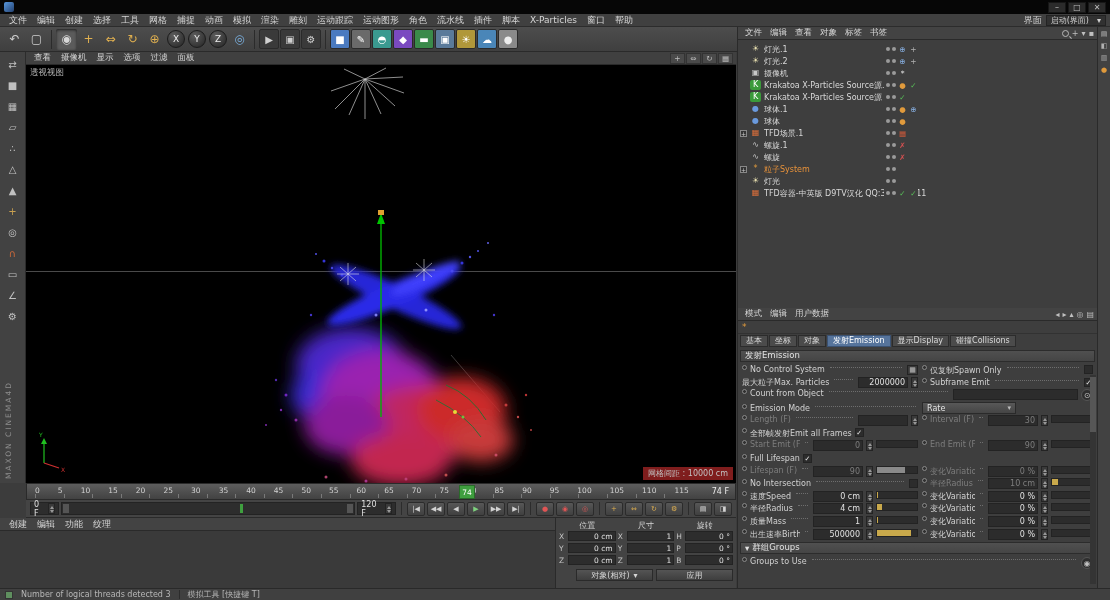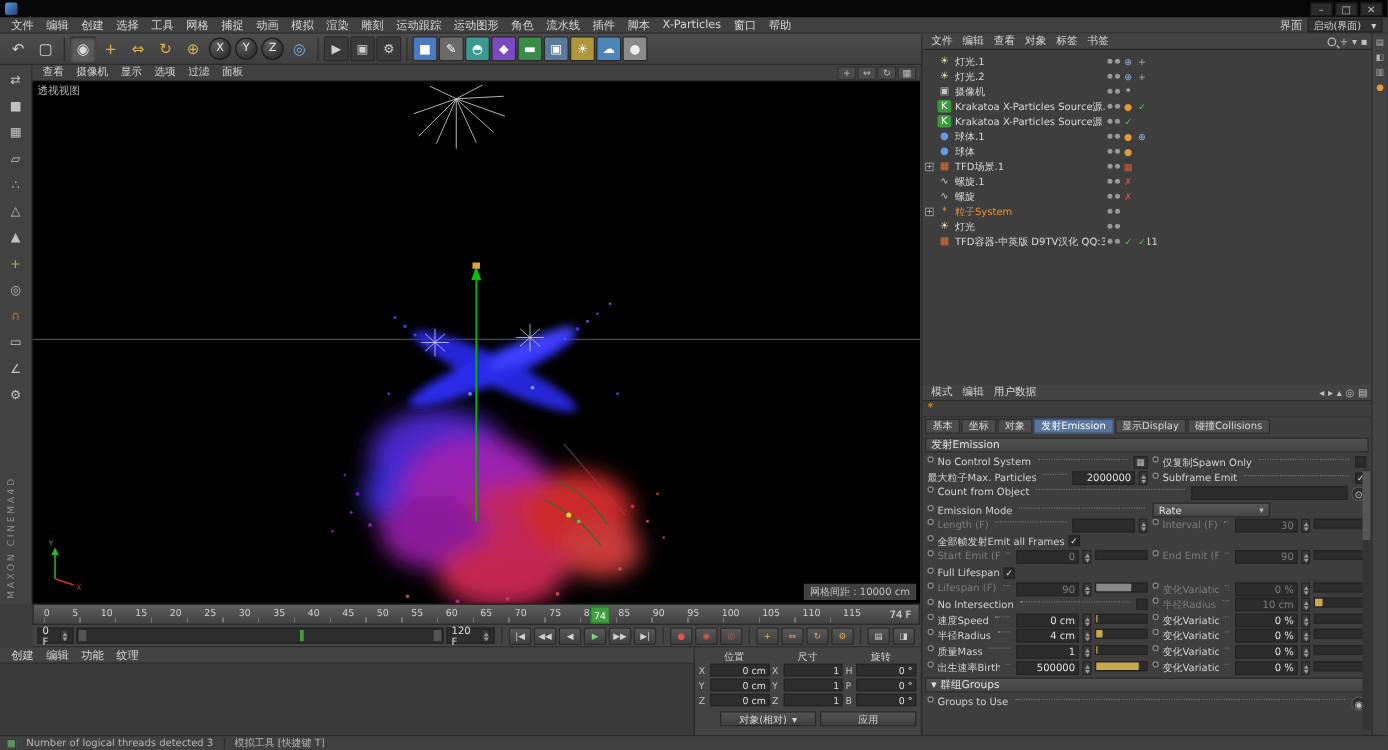--- a/index.html
+++ b/index.html
@@ -47,32 +47,32 @@
   
   .viewport-wrap { position:absolute; left:26px; top:52px; width:710px; height:431px; }
   .viewport-menu { height:13px; background:#404040; border-bottom:1px solid #2a2a2a;
     display:flex; align-items:center; padding:0 3px; }
   .vp-menu-item { padding:0 5px; font-size:8.5px; color:#d2d2d2; }
   .vp-icons { margin-left:auto; display:flex; gap:1px; }
   .vp-icon { width:15px; height:11px; background:#4a4a4a; border:1px solid #333; color:#bdbdbd;
     font-size:7.5px; display:flex; align-items:center; justify-content:center; }
   .viewport { position:relative; width:710px; height:418px; background:#000; overflow:hidden; }
   .vp-label { position:absolute; left:4px; top:2px; font-size:8.5px; color:#b2b2b2; z-index:3; }
-  .grid-pill { position:absolute; right:3px; bottom:3px; background:#404040; color:#c2c2c2;
+  .grid-pill { position:absolute; right:3px; bottom:3px; background:#7f1d1d; color:#c2c2c2;
     font-size:8px; padding:1px 5px; z-index:3; }
   svg.scene { position:absolute; left:0; top:0; }
 
   
   .ruler { position:absolute; left:26px; top:483px; width:710px; height:17px;
     background:linear-gradient(#5d5d5d,#424242); border:1px solid #2a2a2a; }
   .ticks { position:absolute; left:8px; right:46px; top:2px; display:flex; justify-content:space-between; }
   .ticks i { font-style:normal; font-size:7.5px; color:#d2d2d2; }
   .ruler-hash { position:absolute; left:8px; right:46px; bottom:1px; height:4px;
     background:repeating-linear-gradient(90deg,#7a7a7a 0 1px,transparent 1px 28.6px); }
-  .playhead { position:absolute; left:445px; top:1px; width:16px; height:14px; background:#3f9f3f;
+  .playhead { position:absolute; left:432px; top:1px; width:16px; height:14px; background:#3f9f3f;
     border:1px solid #2a6a2a; color:#fff; font-size:7.5px; display:flex; align-items:center;
     justify-content:center;text-align:right; }
   .ruler-label { position:absolute; right:6px; top:3px; font-size:8px; color:#ececec; }
 
   
   .transport { position:absolute; left:26px; top:500px; width:710px; height:18px; background:#444;
     border-bottom:1px solid #2a2a2a; display:flex; align-items:center; gap:2px; padding:0 4px; }
   .frame-field { background:#2d2d2d; border:1px solid #232323; height:13px; display:flex;
     align-items:center; padding:0 3px; gap:2px; font-size:8px; color:#e0e0e0; }
   .powerslider { width:300px; height:13px; background:#2d2d2d; border:1px solid #232323; position:relative; }

